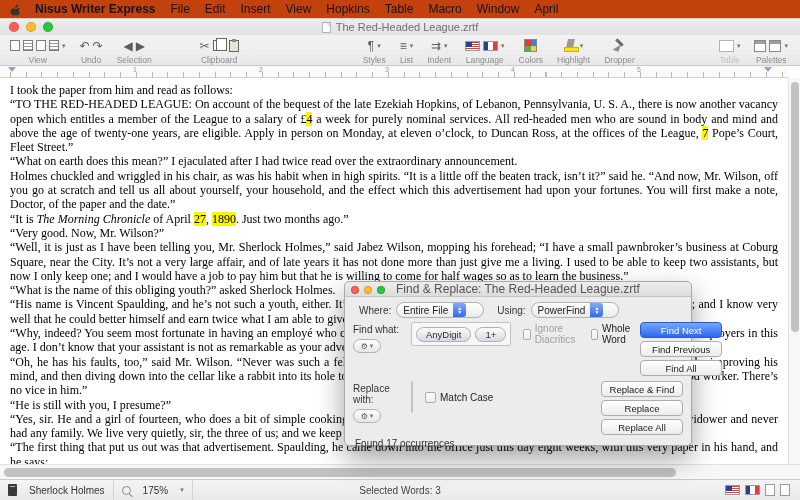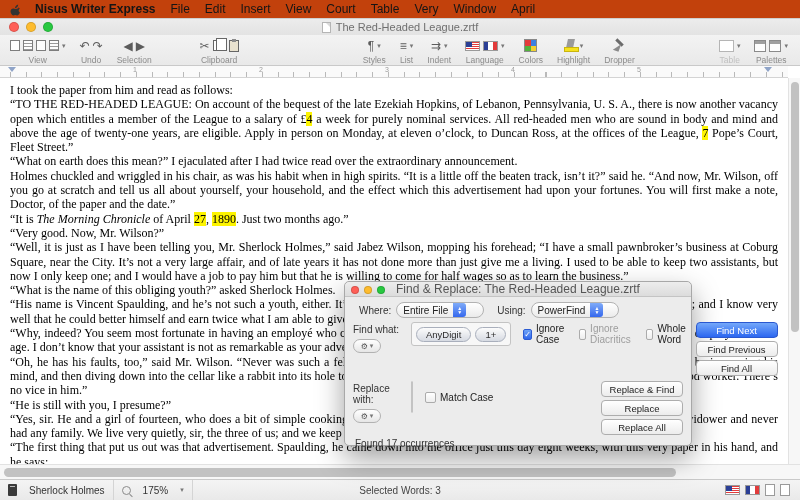--- a/index.html
+++ b/index.html
@@ -144,23 +144,23 @@
       <svg width="11" height="13" viewBox="0 0 12 14">
           <path fill="#333" d="M6.4 3.1c.6-.8 1.6-1.4 2.5-1.4.1 1-.3 1.9-.9 2.6-.6.8-1.5 1.3-2.5 1.2-.1-.9.4-1.8.9-2.4zM8.9 5.8c-1.2 0-2.2.7-2.8.7-.6 0-1.5-.7-2.6-.7C2 5.8.6 6.9.6 9c0 2.1 1.6 4.5 2.8 4.5.6 0 1.5-.6 2.3-.6.8 0 1.6.6 2.3.6 1.3 0 2.7-2.1 2.7-3.4-1.5-.7-1.8-2.9 0-4.3-.6-.6-1.3-1-1.8-1z"></path>
         </svg>
     </span>
     <span id="menu-items">
         <span class="menu-item app-name">Nisus Writer Express</span>
         <span class="menu-item">File</span>
         <span class="menu-item">Edit</span>
         <span class="menu-item">Insert</span>
         <span class="menu-item">View</span>
-        <span class="menu-item">Court</span>
+        <span class="menu-item">Hopkins</span>
         <span class="menu-item">Table</span>
-        <span class="menu-item">Very</span>
+        <span class="menu-item">Macro</span>
         <span class="menu-item">Window</span>
         <span class="menu-item">April</span>
       </span>
   </div>
 
   <div class="titlebar">
     <div class="traffic">
       <span class="tl red"></span>
       <span class="tl yellow"></span>
       <span class="tl green"></span>
@@ -369,26 +369,20 @@
             <span>⚙</span>
             <span class="chev">▾</span>
           </span>
       </div>
       <div class="midcol">
         <div class="tokenfield" id="find-tokens">
             <span class="token">AnyDigit</span>
             <span class="token">1+</span>
           </div>
         <div class="cbrow">
-          <span class="cb checked">
-            <span class="box"></span>
-            <span>Ignore Case</span>
-          </span>
-        </div>
-        <div class="cbrow">
           <span class="cb disabled">
             <span class="box"></span>
             <span>Ignore Diacritics</span>
           </span>
           <span class="cb">
             <span class="box"></span>
             <span>Whole Word</span>
           </span>
         </div>
       </div>

